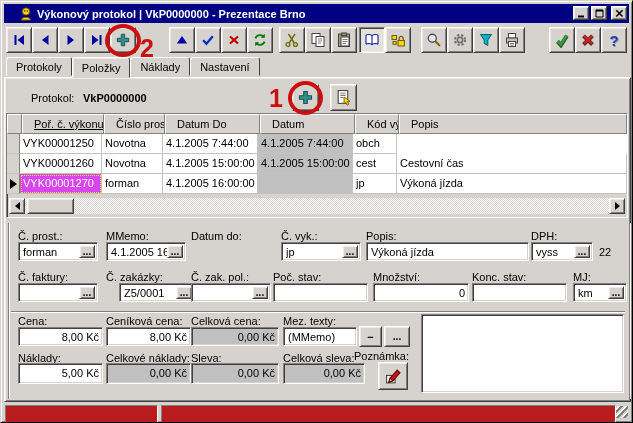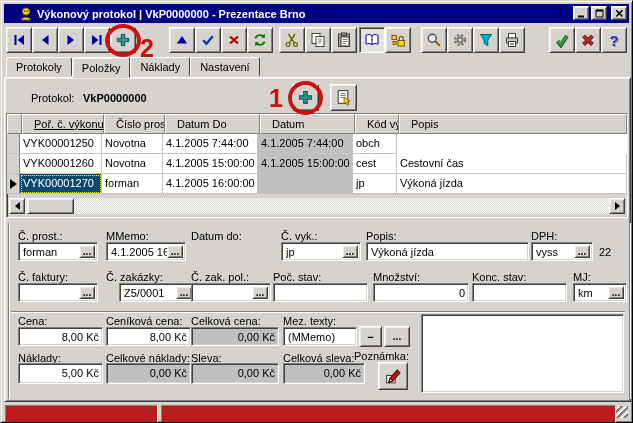--- a/index.html
+++ b/index.html
@@ -55,21 +55,21 @@
   .ghdr { height:20px; }
   .grow { height:20px; background:#fff; }
   .gh { background:#d6d3ce; border:1px solid; border-color:#fff #808080 #808080 #fff;
     padding:3px 2px 0 11px; white-space:nowrap; overflow:hidden; flex:0 0 auto; }
   .gc { border-right:1px solid #c6c3be; border-bottom:1px solid #c6c3be;
     padding:3px 2px 0 3px; white-space:nowrap; overflow:hidden; flex:0 0 auto; background:#fff; }
   .c0 { width:13px; } .c1 { width:82px; } .c2 { width:61px; } .c3 { width:95px; }
   .c4 { width:95px; } .c5 { width:44px; } .c6 { flex:1 1 auto !important; width:auto; }
   .gc.c0 { background:#d6d3ce; border-right:1px solid #808080; position:relative; }
   .gc.gray { background:#c0c0c0; }
-  .gc.sel { background:#0c4a6e; color:#fff; outline:1px dotted #e8e800; outline-offset:-2px; }
+  .gc.sel { background:#d946ef; color:#fff; outline:1px dotted #e8e800; outline-offset:-2px; }
   .sorted { text-decoration: underline; }
   .rowptr { position:absolute; left:3px; top:5px; width:0; height:0;
     border-left:7px solid #000; border-top:5px solid transparent; border-bottom:5px solid transparent; }
   
   .hscroll { position:absolute; left:2px; right:2px; bottom:3px; height:16px;
     background-image: linear-gradient(45deg,#d6d3ce 25%,transparent 25%,transparent 75%,#d6d3ce 75%),
                       linear-gradient(45deg,#d6d3ce 25%,transparent 25%,transparent 75%,#d6d3ce 75%);
     background-color:#fff; background-size:2px 2px; background-position:0 0,1px 1px; }
   .sbtn { position:absolute; top:0; width:16px; height:16px;
     display:flex; align-items:center; justify-content:center; }

